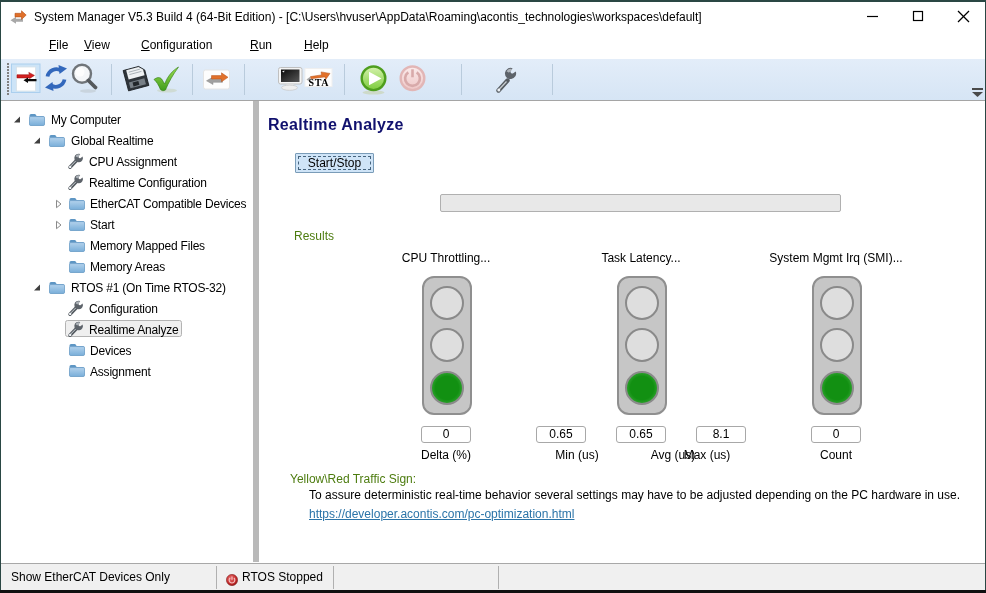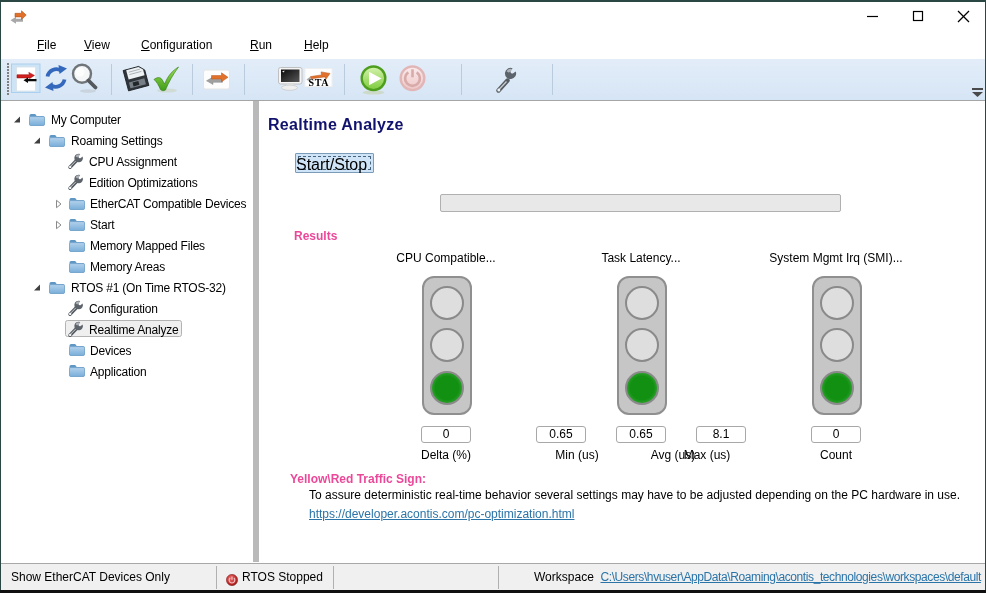--- a/index.html
+++ b/index.html
@@ -18,48 +18,49 @@
 .ssep{position:absolute;top:2px;width:1px;height:23px;background:#b0b0b0;}
 #bottombar{position:absolute;left:0px;top:590px;width:986px;height:3px;background:#101010;}
 .stext{position:absolute;top:6px;font-size:12px;color:#000;white-space:nowrap;}
 .slink{color:#2b74a8;text-decoration:underline;}
 
 .trow{position:absolute;font-size:12px;color:#000;white-space:nowrap;letter-spacing:-0.2px;}
 
 #heading{position:absolute;left:268px;top:116px;font-size:16px;font-weight:bold;color:#11116e;letter-spacing:0.3px;}
 #btn{position:absolute;left:295px;top:153px;width:79px;height:20px;background:#cfe4f7;border:1px solid #7a9cb8;box-sizing:border-box;border-radius:1px;}
 #btnfocus{position:absolute;left:2px;top:2px;right:2px;bottom:2px;border:1px dashed #46647e;}
-#btntext{position:absolute;width:100%;top:2px;font-size:16px;color:#000;}
+#btntext{position:absolute;width:100%;text-align:center;top:2px;font-size:12px;color:#000;}
 #progress{position:absolute;left:440px;top:194px;width:401px;height:18px;background:#e8e8e8;border:1px solid #b0b0b0;border-radius:2px;box-sizing:border-box;}
-.blabel{position:absolute;font-size:12px;font-weight:bold;color:#ec4899;}
+.blabel{position:absolute;font-size:12px;font-weight:normal;color:#4d7c0f;}
 .clabel{position:absolute;font-size:12px;color:#000;text-align:center;white-space:nowrap;}
 .tlight{position:absolute;width:50px;height:139px;background:#c6c6c6;border:2px solid #8f8f8f;border-radius:12px;box-sizing:border-box;}
 .lamp{position:absolute;left:6px;width:34px;height:34px;border-radius:50%;background:#dedede;border:2px solid #8a8a8a;box-sizing:border-box;}
 .lamp.green{background:radial-gradient(circle at 50% 50%,#129012 0%,#129012 55%,#2da32d 74%,#7fc67f 90%,#a9d8a9 100%);border-color:#8a8a8a;}
 .vbox{position:absolute;width:50px;height:17px;background:#fff;border:1px solid #a8a8a8;border-radius:3px;box-sizing:border-box;font-size:12px;text-align:center;line-height:15px;color:#000;}
 #para{position:absolute;left:309px;top:488px;font-size:12px;color:#000;}
 #plink{position:absolute;left:309px;top:507px;font-size:12px;color:#2b74a8;text-decoration:underline;}
 </style>
 </head>
 <body>
 <div id="frame"></div>
 <div id="titlebar">
   <svg class="abs" style="left:8px;top:6px" width="20" height="18" viewBox="0 0 20 18">
     <path d="M14 10.8 L7 10.8 L7 8.8 L1.5 12.3 L7 15.8 L7 13.8 L14 13.8 Z" fill="#a8a8a8"></path>
     <path d="M6 5.3 L12.5 5.3 L12.5 2.8 L17.2 7.1 L12.5 11.4 L12.5 8.9 L6 8.9 Z" fill="#e0702a" stroke="#b5511a" stroke-width="0.6"></path>
   </svg>
+  <div id="titletext">System Manager V5.3 Build 4 (64-Bit Edition) - [C:\Users\hvuser\AppData\Roaming\acontis_technologies\workspaces\default]</div>
   <svg class="abs" style="left:860px;top:0px" width="126" height="28" viewBox="0 0 126 28">
     <line x1="6" y1="14.5" x2="17" y2="14.5" stroke="#000" stroke-width="1.2"></line>
     <rect x="52.5" y="9.5" width="9" height="9" fill="none" stroke="#000" stroke-width="1.2"></rect>
     <line x1="97" y1="9" x2="108" y2="20" stroke="#000" stroke-width="1.2"></line>
     <line x1="108" y1="9" x2="97" y2="20" stroke="#000" stroke-width="1.2"></line>
   </svg>
 </div>
 <div id="menubar">
-  <div class="menuitem" style="left:36px"><u>F</u>ile</div>
+  <div class="menuitem" style="left:48px"><u>F</u>ile</div>
   <div class="menuitem" style="left:83px"><u>V</u>iew</div>
   <div class="menuitem" style="left:140px"><u>C</u>onfiguration</div>
   <div class="menuitem" style="left:249px"><u>R</u>un</div>
   <div class="menuitem" style="left:303px"><u>H</u>elp</div>
 </div>
 <div id="toolbar"></div>
 <svg class="abs" style="left:0;top:59px" width="986" height="41" viewBox="0 0 986 41">
   <defs>
     <linearGradient id="gcheck" x1="0" y1="0" x2="0" y2="1">
       <stop offset="0" stop-color="#9ede53"></stop>
@@ -207,37 +208,36 @@
   <use href="#folder" x="69" y="159"></use>
   <use href="#triexp" x="34" y="183.5"></use>
     <use href="#folder" x="49" y="180"></use>
   <use href="#twrench" x="67" y="200"></use>
   <rect x="65.5" y="219.5" width="116" height="16" fill="#efefef" stroke="#b3b3b3" rx="2"></rect>
   <use href="#twrench" x="67" y="221"></use>
   <use href="#folder" x="69" y="242"></use>
   <use href="#folder" x="69" y="263"></use>
 </svg>
 <div class="trow" style="left:51px;top:113px">My Computer</div>
-<div class="trow" style="left:71px;top:134px">Roaming Settings</div>
+<div class="trow" style="left:71px;top:134px">Global Realtime</div>
 <div class="trow" style="left:89px;top:155px">CPU Assignment</div>
-<div class="trow" style="left:89px;top:176px">Edition Optimizations</div>
+<div class="trow" style="left:89px;top:176px">Realtime Configuration</div>
 <div class="trow" style="left:90px;top:197px">EtherCAT Compatible Devices</div>
 <div class="trow" style="left:90px;top:218px">Start</div>
 <div class="trow" style="left:90px;top:239px">Memory Mapped Files</div>
 <div class="trow" style="left:90px;top:260px">Memory Areas</div>
 <div class="trow" style="left:71px;top:281px">RTOS #1 (On Time RTOS-32)</div>
 <div class="trow" style="left:89px;top:302px">Configuration</div>
 <div class="trow" style="left:89px;top:323px">Realtime Analyze</div>
 <div class="trow" style="left:90px;top:344px">Devices</div>
-<div class="trow" style="left:90px;top:365px">Application</div>
+<div class="trow" style="left:90px;top:365px">Assignment</div>
 <div id="splitter"></div>
 <div id="statusbar">
   <div class="stext" style="left:10px">Show EtherCAT Devices Only</div>
   <div class="stext" style="left:241px">RTOS Stopped</div>
-  <div class="stext" style="left:533px">Workspace&nbsp;&nbsp;<span class="slink" style="letter-spacing:-0.4px">C:\Users\hvuser\AppData\Roaming\acontis_technologies\workspaces\default</span></div>
   <div class="ssep" style="left:215px"></div>
   <div class="ssep" style="left:332px"></div>
   <div class="ssep" style="left:497px"></div>
   <svg class="abs" style="left:225px;top:10px" width="12" height="12" viewBox="0 0 14 14">
     <defs>
         <radialGradient id="gred" cx="0.4" cy="0.35" r="0.85">
           <stop offset="0" stop-color="#e87070"></stop>
           <stop offset="0.55" stop-color="#c22a2a"></stop>
           <stop offset="1" stop-color="#7c0f0f"></stop>
         </radialGradient>
@@ -249,21 +249,21 @@
 </div>
 <div id="bottombar"></div>
 
 <div id="heading">Realtime Analyze</div>
 <div id="btn">
     <div id="btnfocus"></div>
     <div id="btntext">Start/Stop</div>
   </div>
 <div id="progress"></div>
 <div class="blabel" style="left:294px;top:229px">Results</div>
-<div class="clabel" style="left:346px;top:251px;width:200px">CPU Compatible...</div>
+<div class="clabel" style="left:346px;top:251px;width:200px">CPU Throttling...</div>
 <div class="clabel" style="left:541px;top:251px;width:200px">Task Latency...</div>
 <div class="clabel" style="left:736px;top:251px;width:200px">System Mgmt Irq (SMI)...</div>
 
 <div class="tlight" style="left:422px;top:276px">
   <div class="lamp" style="top:8px"></div>
   <div class="lamp" style="top:50px"></div>
   <div class="lamp green" style="top:93px"></div>
 </div>
 <div class="tlight" style="left:617px;top:276px">
   <div class="lamp" style="top:8px"></div>

